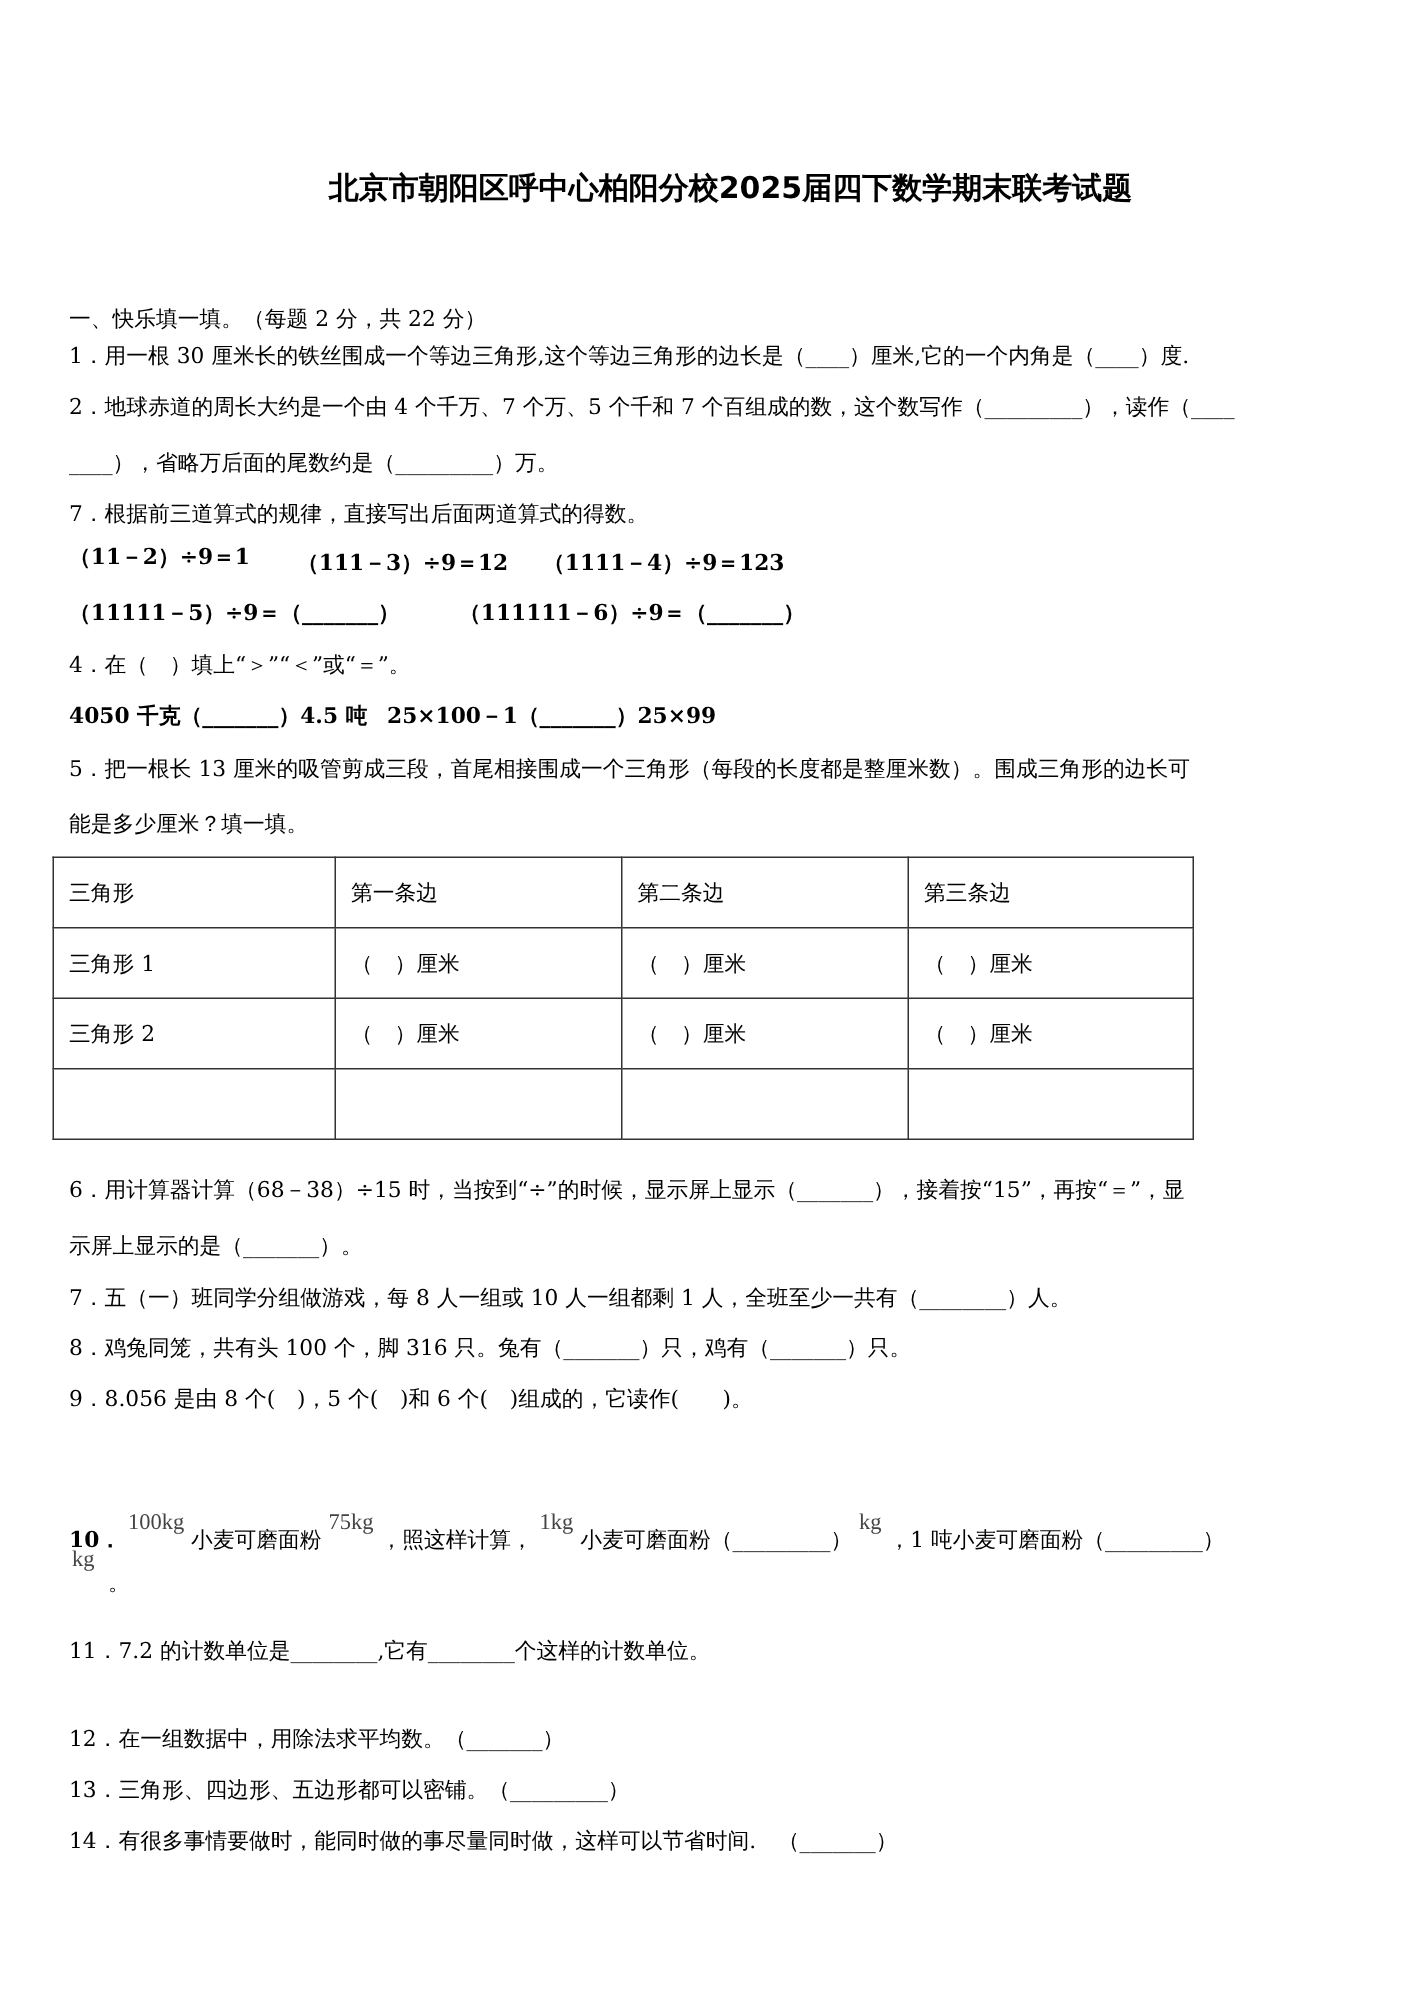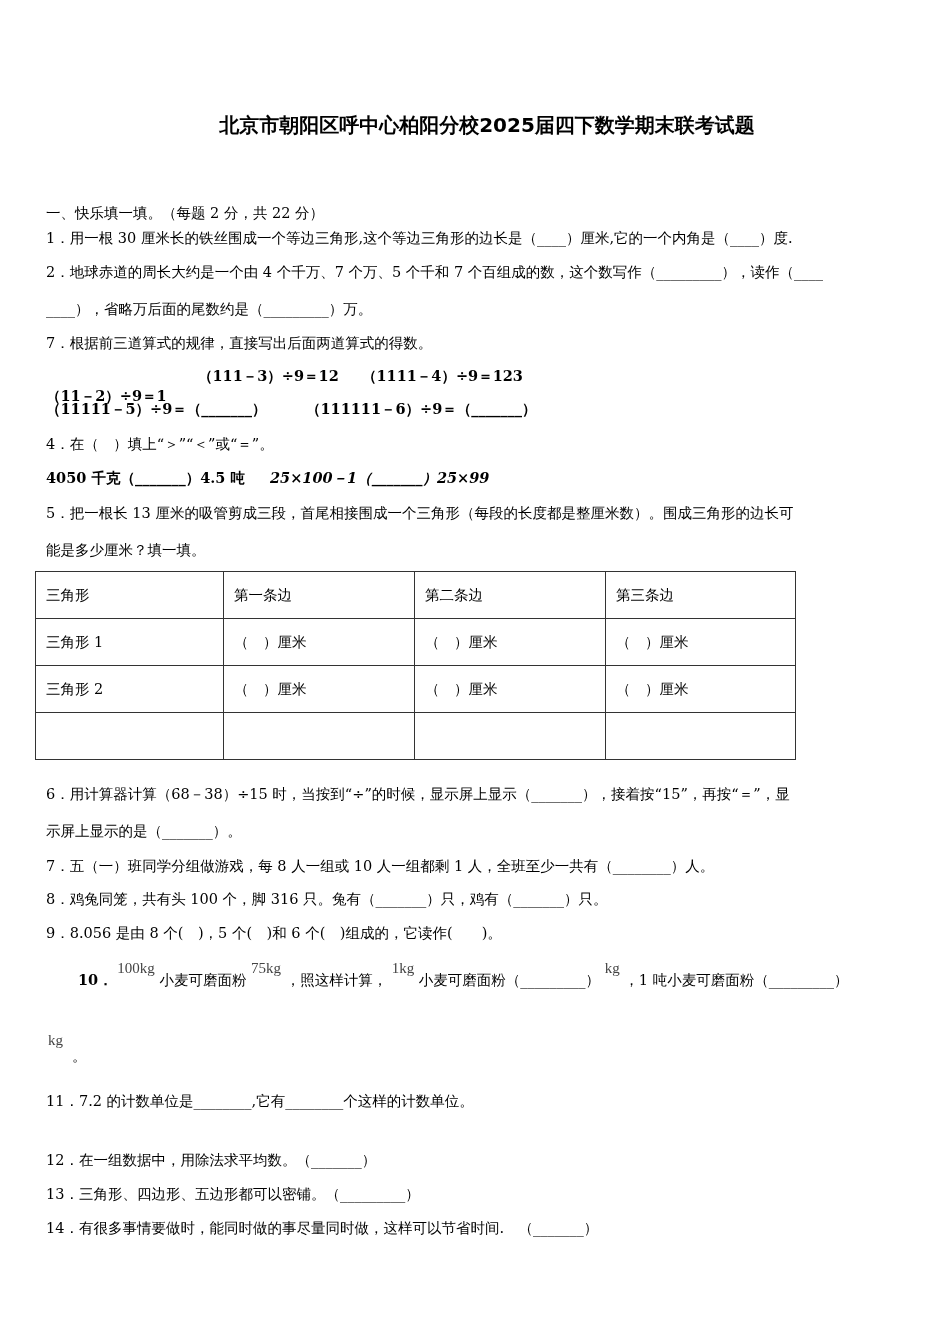--- a/index.html
+++ b/index.html
@@ -28,29 +28,29 @@
 <div class="page">
 
   <div class="title">北京市朝阳区呼中心柏阳分校2025届四下数学期末联考试题</div>
 
   <div class="line" style="top:203px;">一、快乐填一填。（每题 2 分，共 22 分）</div>
   <div class="line" style="top:228px;">1．用一根 30 厘米长的铁丝围成一个等边三角形,这个等边三角形的边长是（____）厘米,它的一个内角是（____）度.</div>
   <div class="line" style="top:262px;">2．地球赤道的周长大约是一个由 4 个千万、7 个万、5 个千和 7 个百组成的数，这个数写作（_________），读作（____</div>
   <div class="line" style="top:299px;">____），省略万后面的尾数约是（_________）万。</div>
 
   <div class="line" style="top:333px;">7．根据前三道算式的规律，直接写出后面两道算式的得数。</div>
-  <div class="line bold" style="top:386px; left:46px;">（11－2）÷9＝1</div>
+  <div class="line bold" style="top:362px; left:46px;">（11－2）÷9＝1</div>
   <div class="line bold" style="top:366px; left:198px;">（111－3）÷9＝12</div>
   <div class="line bold" style="top:366px; left:362px;">（1111－4）÷9＝123</div>
   <div class="line bold" style="top:399px; left:46px;">（11111－5）÷9＝（_______）</div>
   <div class="line bold" style="top:399px; left:306px;">（111111－6）÷9＝（_______）</div>
 
   <div class="line" style="top:434px;">4．在（　）填上“＞”“＜”或“＝”。</div>
   <div class="line bold" style="top:468px; left:46px;">4050 千克（_______）4.5 吨</div>
-  <div class="line bold" style="top:468px; left:270px;font-style:italic;">25×100－1（_______）25×99</div>
+  <div class="line bold" style="top:468px; left:258px;">25×100－1（_______）25×99</div>
 
   <div class="line" style="top:503px;">5．把一根长 13 厘米的吸管剪成三段，首尾相接围成一个三角形（每段的长度都是整厘米数）。围成三角形的边长可</div>
   <div class="line" style="top:540px;">能是多少厘米？填一填。</div>
 
   <table class="tri">
     <tbody>
         <tr>
       <td class="c0">三角形</td>
       <td class="c1">第一条边</td>
       <td class="c2">第二条边</td>
@@ -76,21 +76,21 @@
     </tr>
   </tbody>
     </table>
 
   <div class="line" style="top:784px;">6．用计算器计算（68－38）÷15 时，当按到“÷”的时候，显示屏上显示（_______），接着按“15”，再按“＝”，显</div>
   <div class="line" style="top:821px;">示屏上显示的是（_______）。</div>
   <div class="line" style="top:856px;">7．五（一）班同学分组做游戏，每 8 人一组或 10 人一组都剩 1 人，全班至少一共有（________）人。</div>
   <div class="line" style="top:889px;">8．鸡兔同笼，共有头 100 个，脚 316 只。兔有（_______）只，鸡有（_______）只。</div>
   <div class="line" style="top:923px;">9．8.056 是由 8 个(　)，5 个(　)和 6 个(　)组成的，它读作(　　)。</div>
 
-  <div class="line" style="top:970px;margin-left:32px;">
+  <div class="line" style="top:1017px;">
     <span class="bold">10．</span>
     <span class="sup">100kg</span>
     <span>小麦可磨面粉</span>
     <span class="sup">75kg</span>
     <span>，照这样计算，</span>
     <span class="sup">1kg</span>
     <span>小麦可磨面粉（_________）</span>
     <span class="sup">kg</span>
     <span>，1 吨小麦可磨面粉（_________）</span>
   </div>

